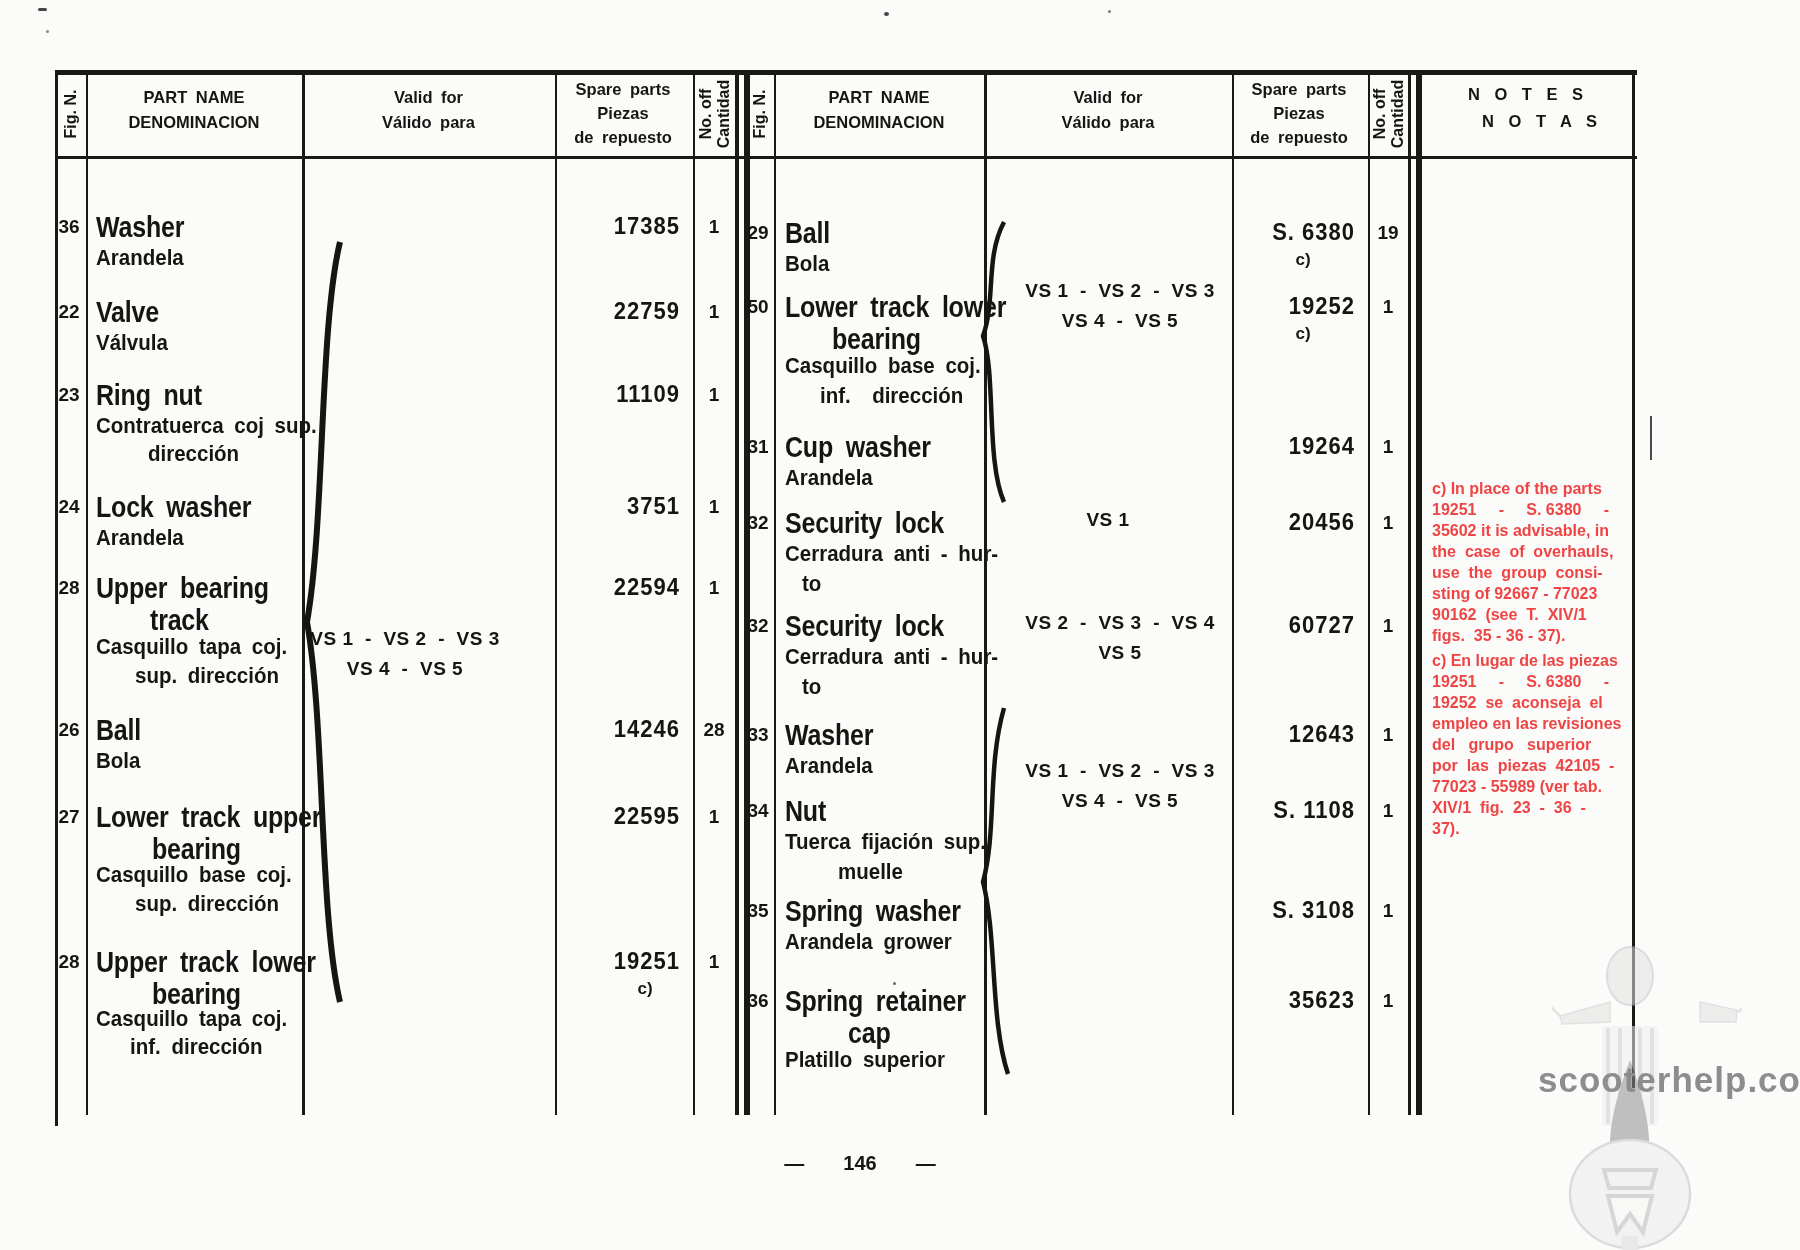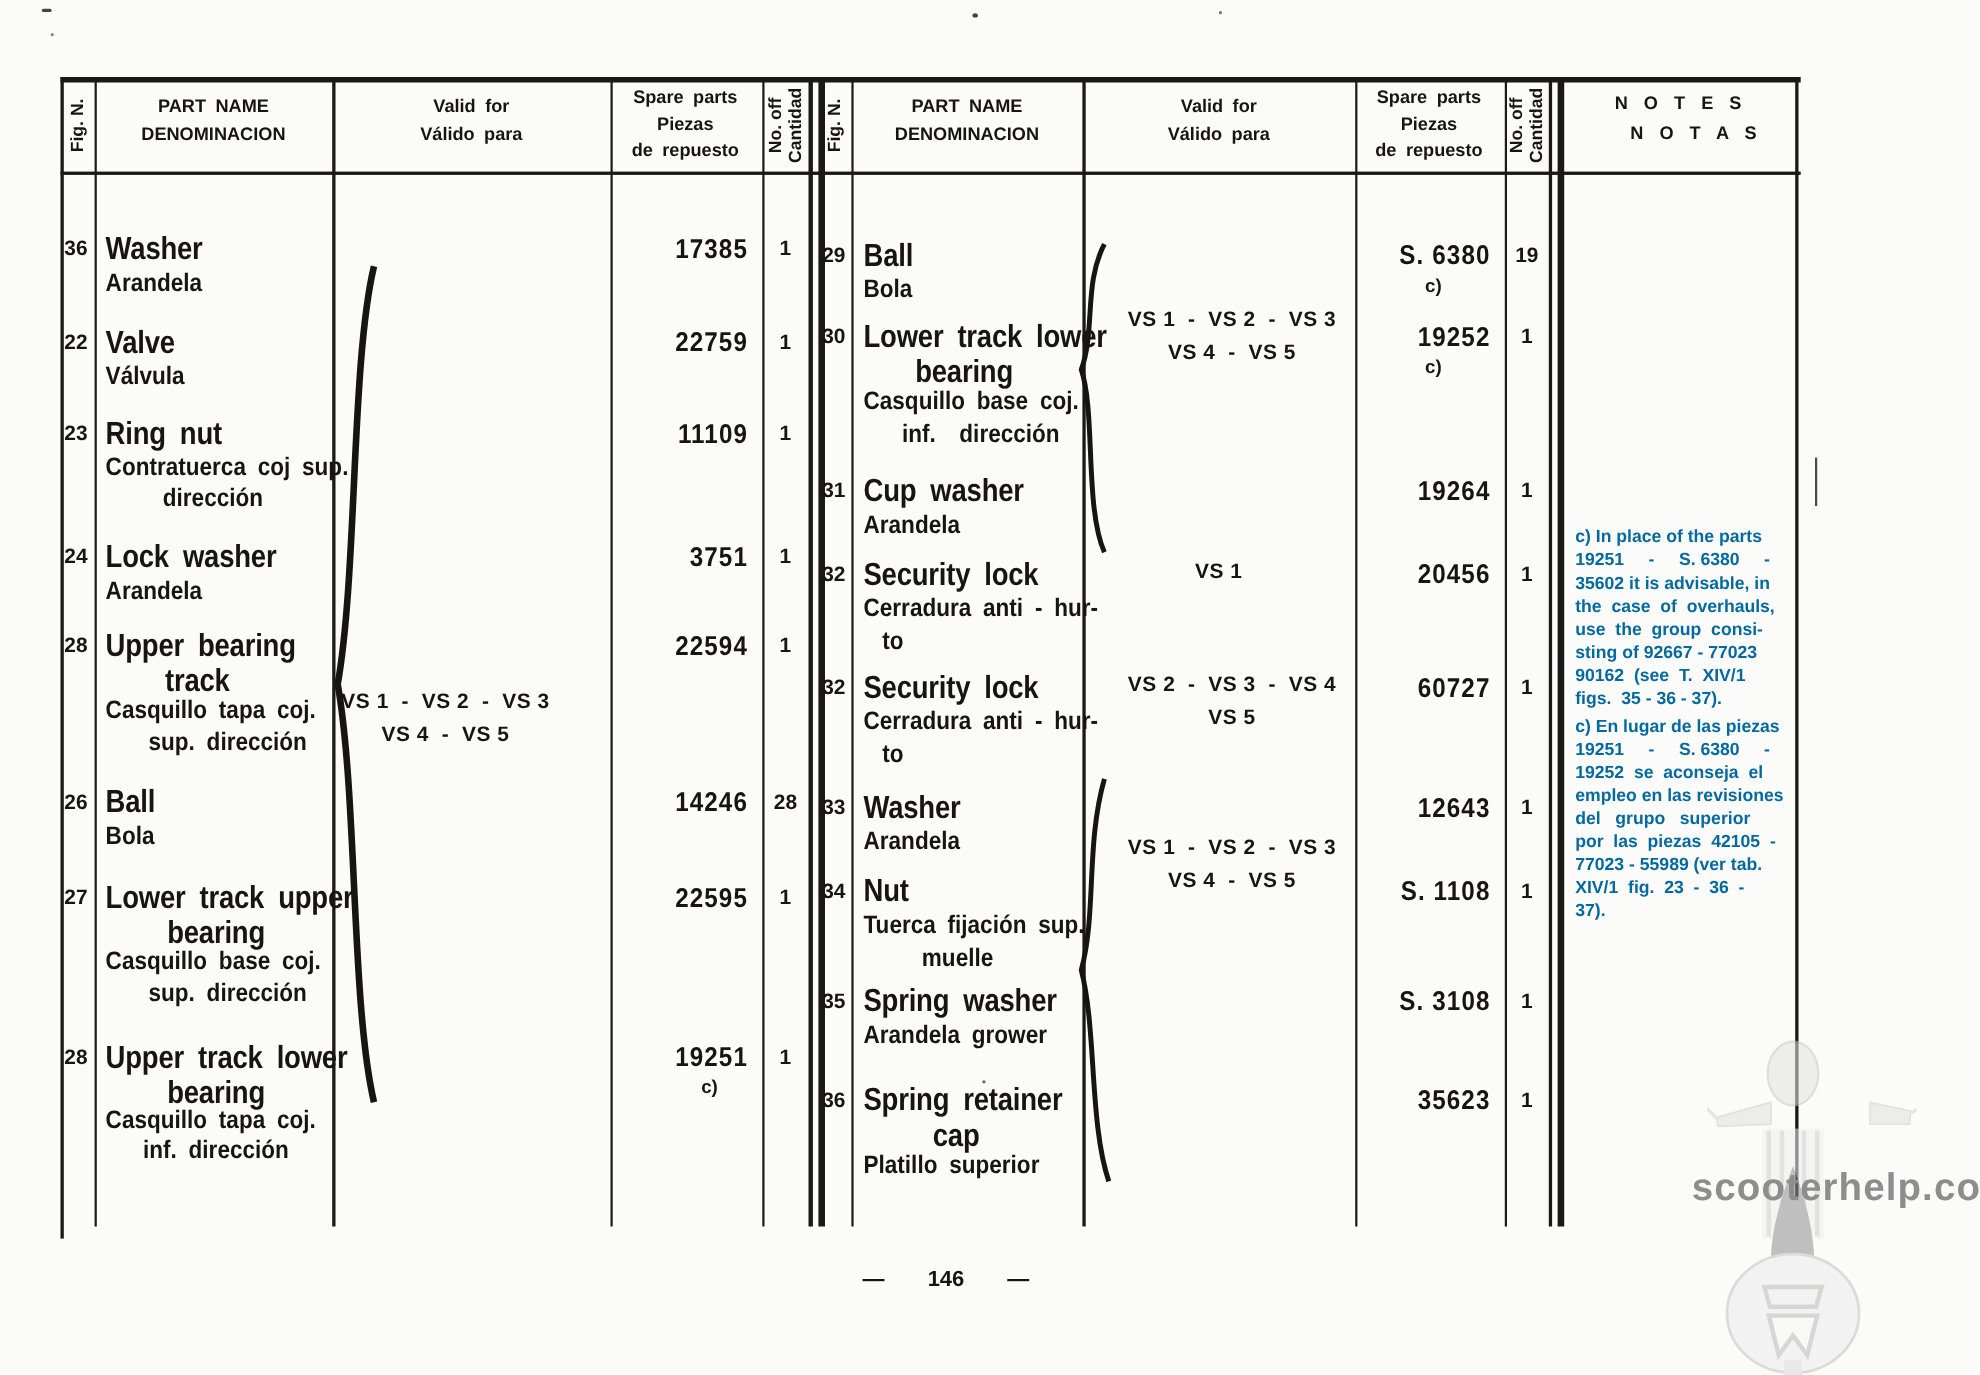--- a/index.html
+++ b/index.html
@@ -9,21 +9,21 @@
   .name{font-size:25px;letter-spacing:-0.2px;word-spacing:6px;transform:scaleY(1.16);transform-origin:0 0;}
   .desc{font-size:20.5px;word-spacing:5px;transform:scaleY(1.12);transform-origin:0 0;}
   .fig{font-size:19px;width:34px;text-align:center;}
   .num{font-size:22px;letter-spacing:1px;width:100px;text-align:right;transform:scaleY(1.12);transform-origin:0 0;}
   .pnote{font-size:17px;width:90px;text-align:center;}
   .qty{font-size:19px;width:40px;text-align:center;}
   .vs{font-size:19px;letter-spacing:.5px;text-align:center;}
   .hdr{font-size:16.5px;word-spacing:4px;text-align:center;}
   .vhdr{position:absolute;font-weight:bold;color:#171513;white-space:nowrap;font-size:16px;
         text-align:center;transform:translate(-50%,-50%) rotate(-90deg);line-height:18px;}
-  .nl{font-size:16px;line-height:21px;font-weight:bold;color:#0369a1;white-space:pre;}
+  .nl{font-size:16px;line-height:21px;font-weight:bold;color:#ef4444;white-space:pre;}
   .v{position:absolute;background:#1b1918;}
   .h{position:absolute;background:#1b1918;}
   .speck{position:absolute;background:#444;border-radius:50%;}
   #wm-text{position:absolute;left:1538px;top:1060px;font-size:35px;font-weight:bold;
            color:#8d8d8d;letter-spacing:1px;}
   #pagenum{position:absolute;left:760px;top:1152px;width:200px;text-align:center;
            font-size:20px;font-weight:bold;color:#171513;word-spacing:14px;white-space:pre;}
   svg{position:absolute;}
 </style>
 </head>
@@ -142,21 +142,21 @@
   <div class="t vs" style="left:310px;top:628px;width:190px">VS 1  -  VS 2  -  VS 3</div>
   <div class="t vs" style="left:310px;top:658px;width:190px">VS 4  -  VS 5</div>
 
   <div class="t fig" style="left:741px;top:222px">29</div>
   <div class="t name" style="left:785px;top:216px">Ball</div>
   <div class="t desc" style="left:785px;top:250px">Bola</div>
   <div class="t num" style="left:1255px;top:218px">S. 6380</div>
   <div class="t pnote" style="left:1268px;top:250px;width:70px">c)</div>
   <div class="t qty" style="left:1368px;top:222px">19</div>
 
-  <div class="t fig" style="left:741px;top:296px">30</div>
+  <div class="t fig" style="left:741px;top:296px">50</div>
   <div class="t name" style="left:785px;top:290px">Lower track lower</div>
   <div class="t name" style="left:832px;top:322px">bearing</div>
   <div class="t desc" style="left:785px;top:352px">Casquillo base coj.</div>
   <div class="t desc" style="left:820px;top:382px">inf.  dirección</div>
   <div class="t num" style="left:1255px;top:292px">19252</div>
   <div class="t pnote" style="left:1268px;top:324px;width:70px">c)</div>
   <div class="t qty" style="left:1368px;top:296px">1</div>
 
   <div class="t fig" style="left:741px;top:436px">31</div>
   <div class="t name" style="left:785px;top:430px">Cup washer</div>

